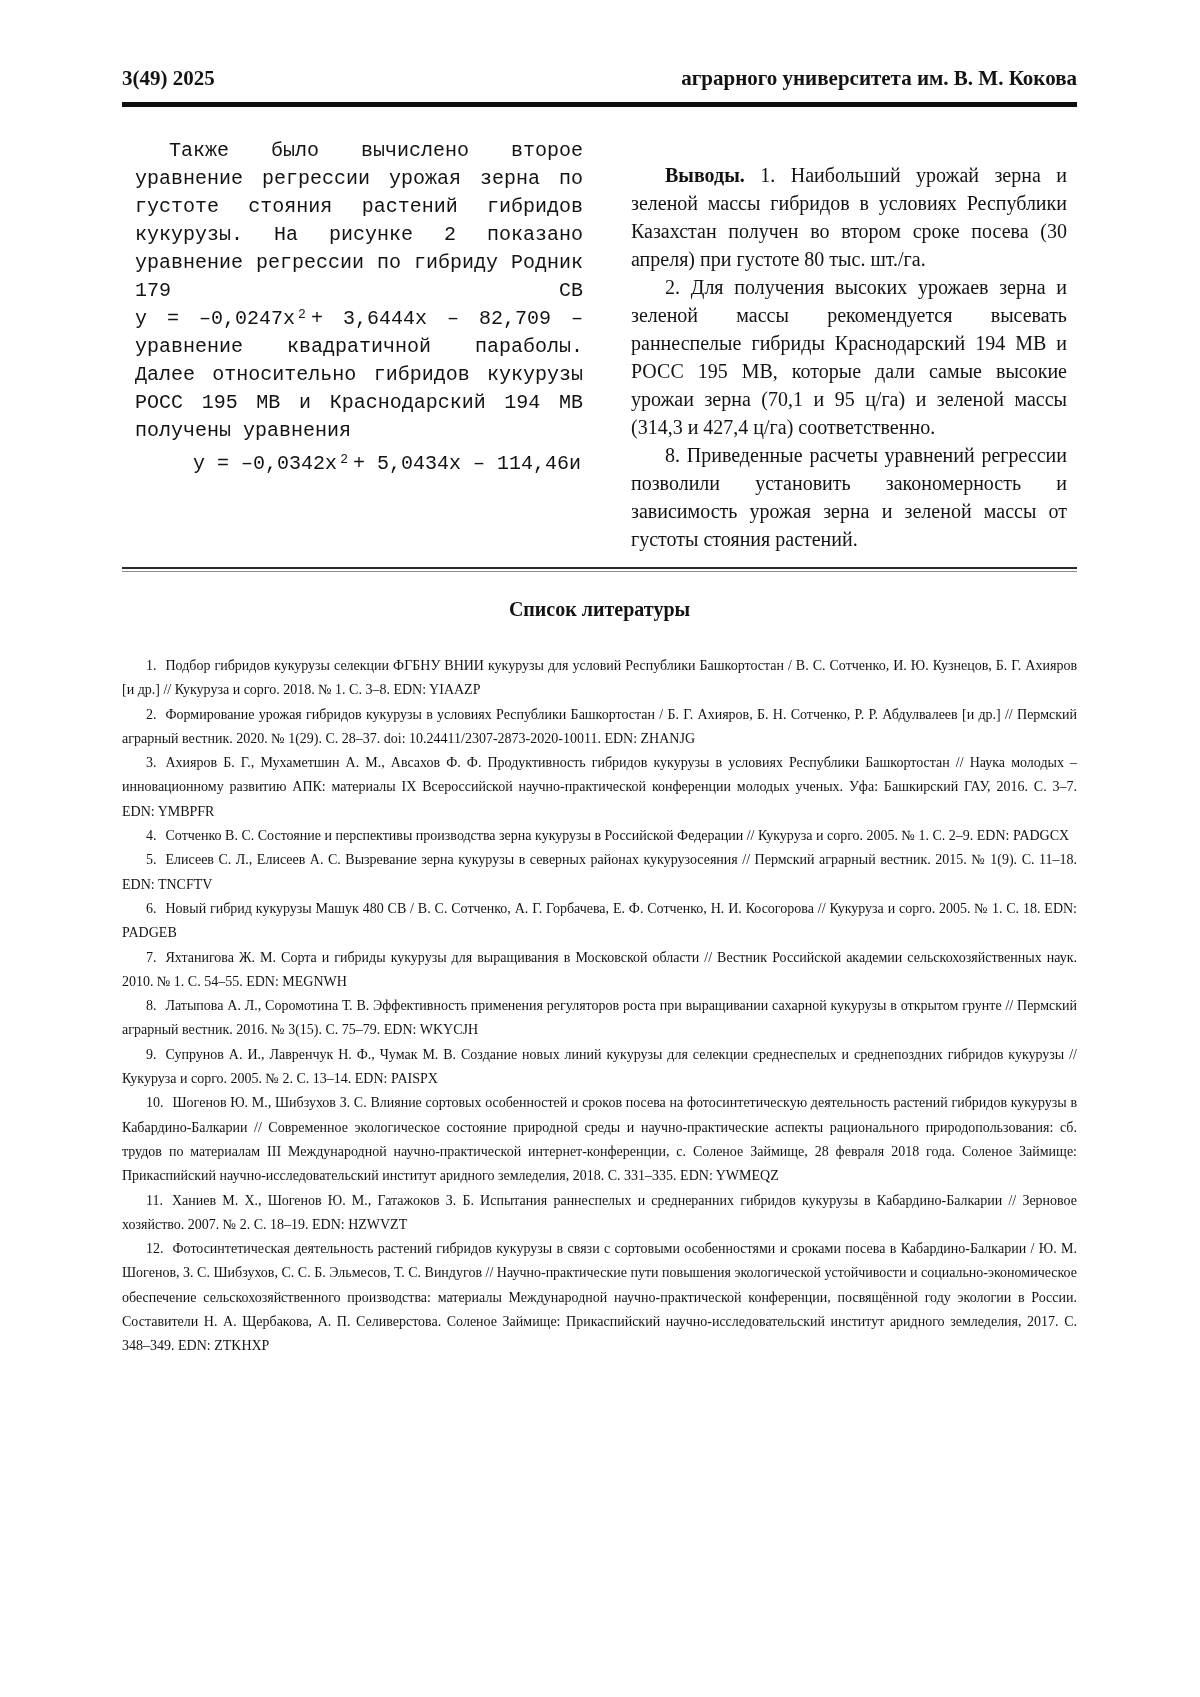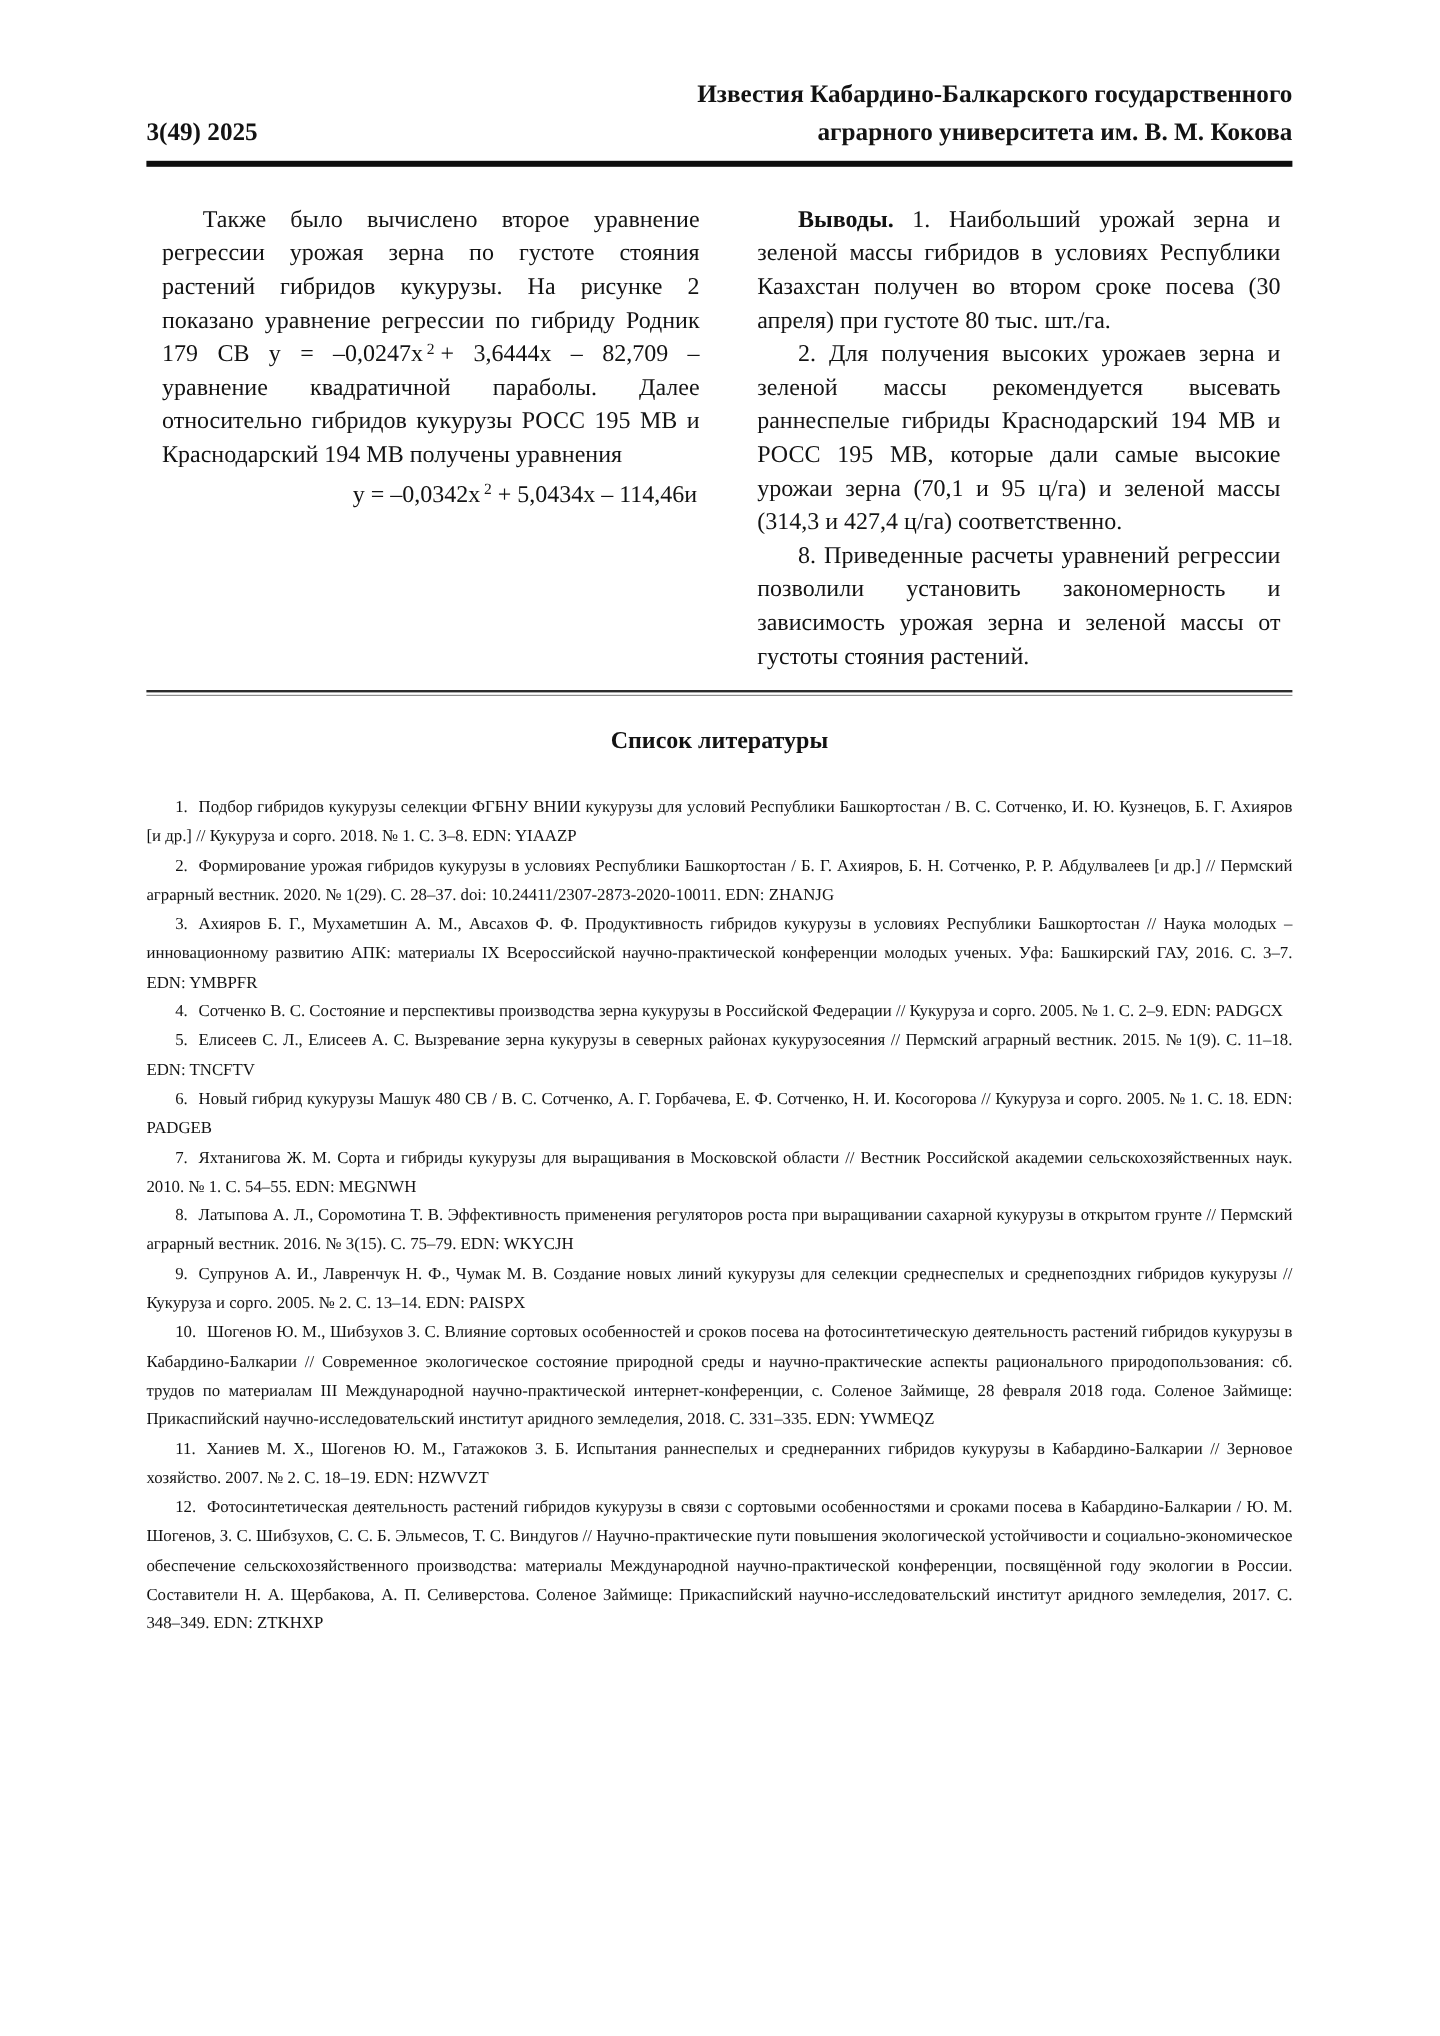--- a/index.html
+++ b/index.html
@@ -36,22 +36,22 @@
     margin-top: 30px;
     padding: 0 10px 0 13px;
     min-height: 380px;
     box-sizing: border-box;
   }
   .col {
     font-size: 20px;
     line-height: 28px;
     text-align: justify;
   }
-  .col-left { width: 448px; flex: 0 0 auto; }
-  .col-right { flex: 1 1 auto; }
+  .col-left { width: 448px; flex: 0 0 auto; font-family: Liberation Mono, monospace; }
+  .col-right { flex: 1 1 auto; margin-top: 24px; }
   .p { margin: 0; text-indent: 34px; }
   .p.noindent { text-indent: 0; }
   .bold { font-weight: bold; }
   .eq { white-space: nowrap; }
   sup.eqsup {
     font-size: 13px;
     line-height: 0;
     vertical-align: 6px;
     margin: 0 5px 0 3px;
   }
@@ -94,21 +94,20 @@
   }
 </style>
 </head>
 <body>
 
 <div class="page">
 
   <div class="header">
     <div>3(49) 2025</div>
     <div class="journal-title">
-      <div>Известия Кабардино-Балкарского государственного</div>
       <div>аграрного университета им. В. М. Кокова</div>
     </div>
   </div>
 
   <div class="rule-thick"></div>
 
   <div class="columns">
 
     <div class="col col-left">
       <p class="p"><span>Также было вычислено второе уравнение регрессии урожая зерна по густоте стояния растений гибридов кукурузы. На рисунке 2 показано уравнение регрессии по гибриду Родник 179 СВ</span>

